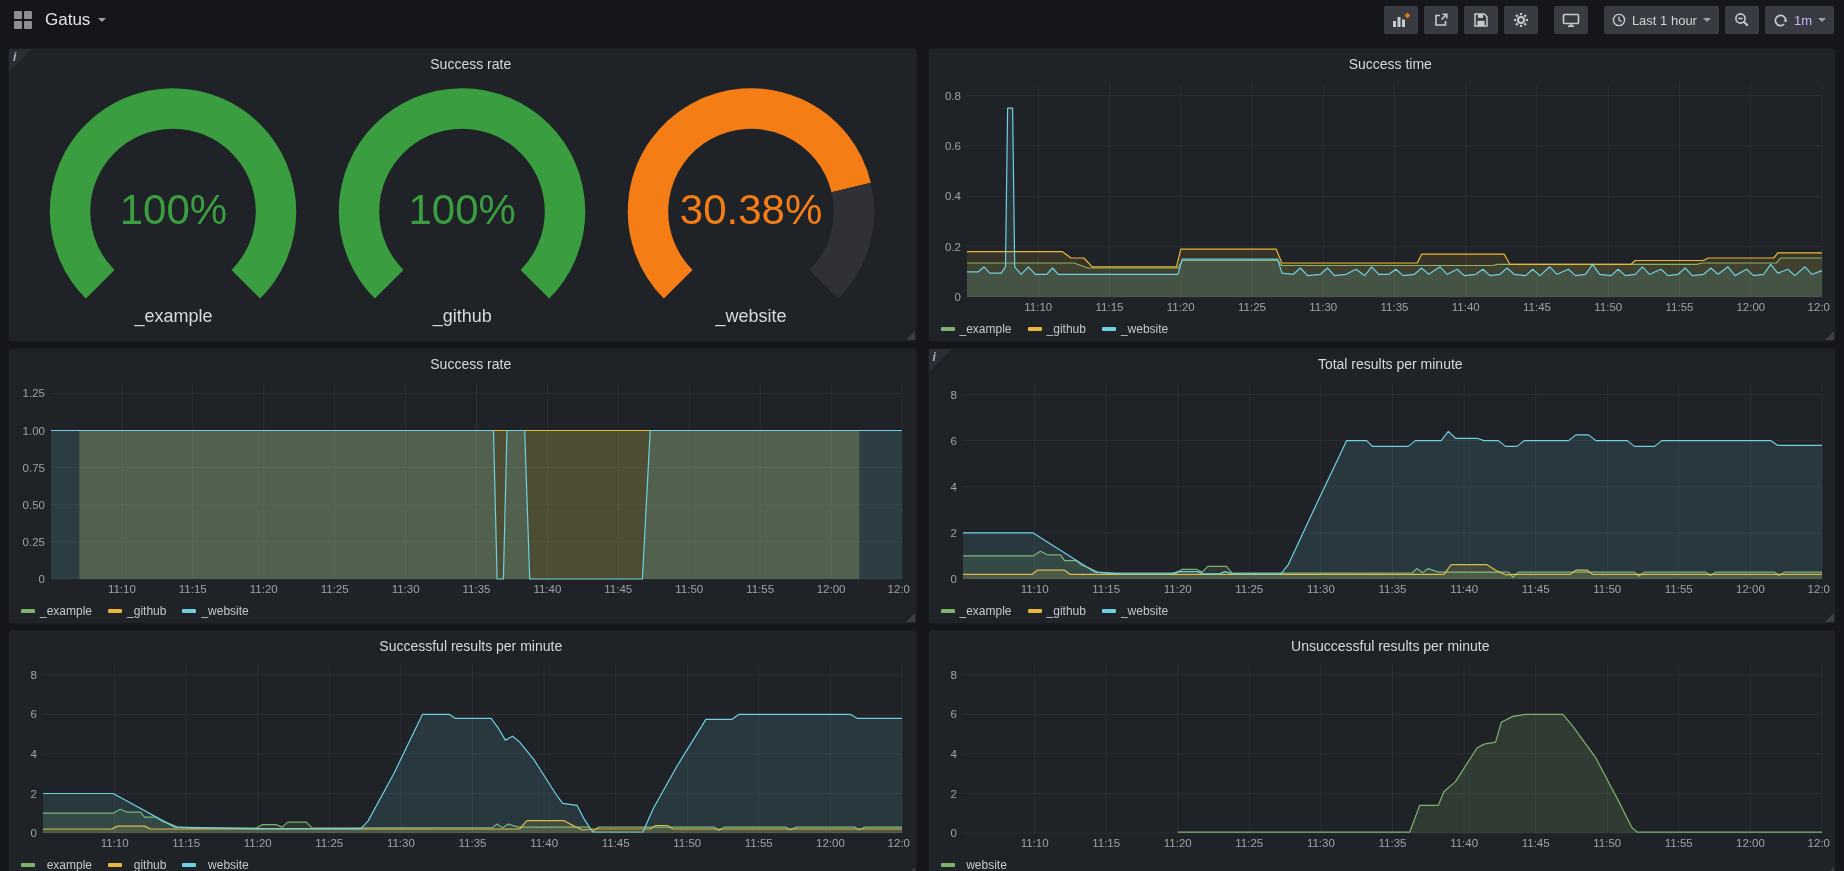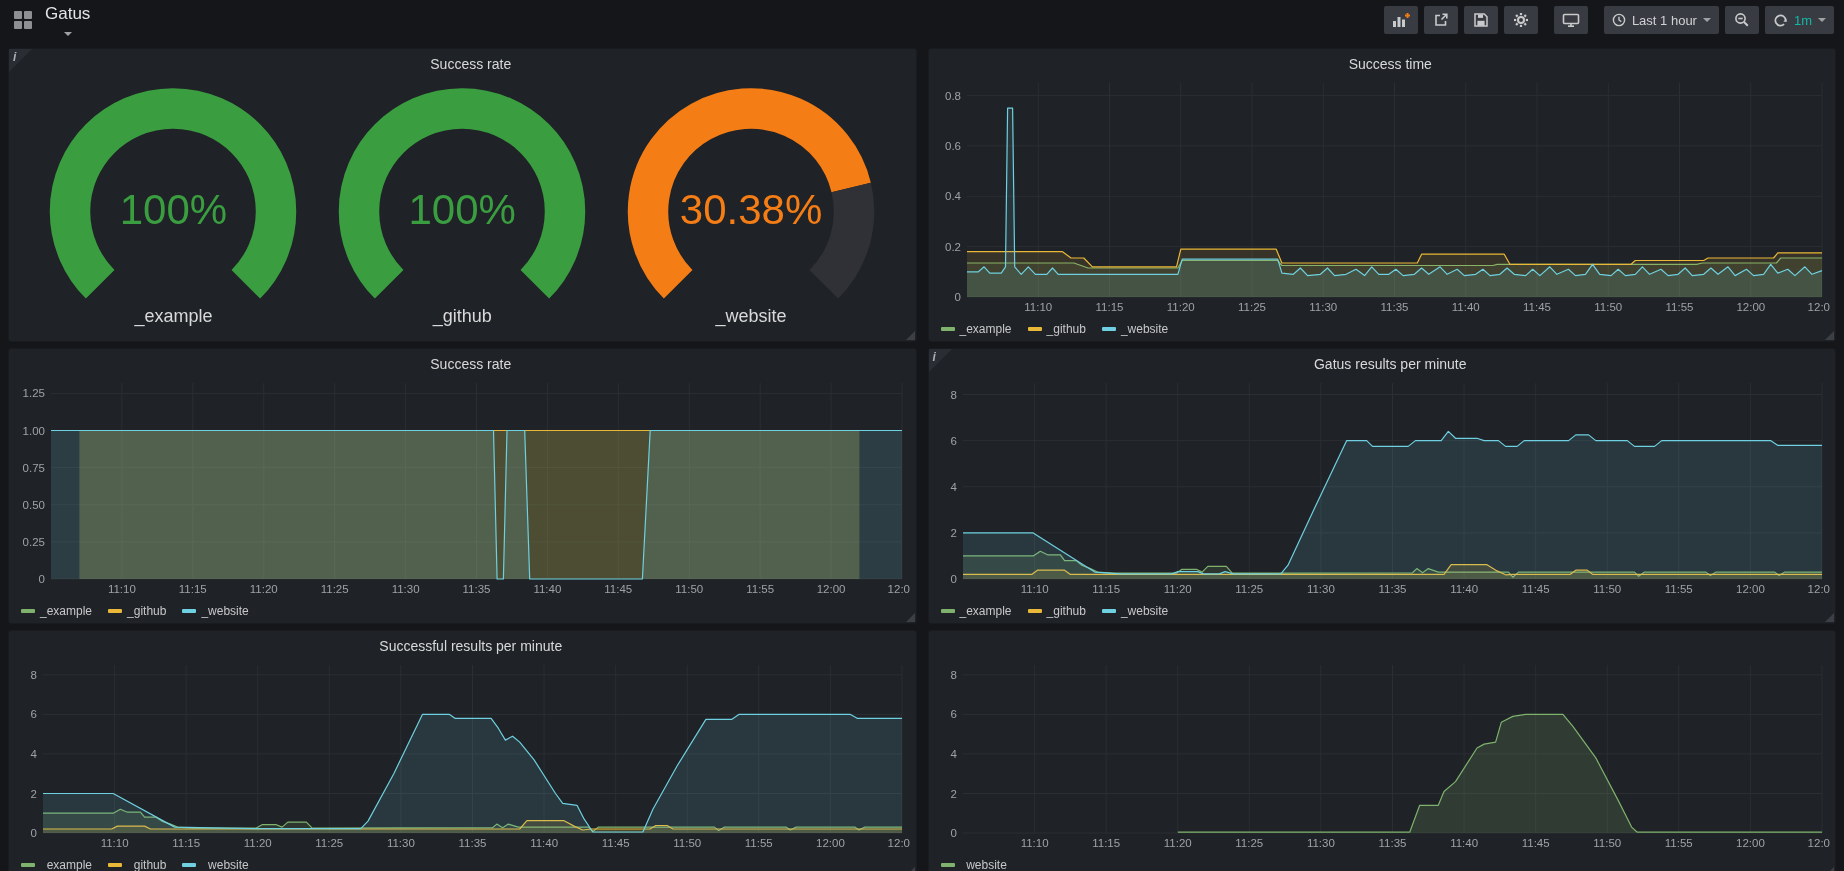--- a/index.html
+++ b/index.html
@@ -2,27 +2,27 @@
 <html><head>
 <meta charset="utf-8">
 <style>
   html,body{margin:0;padding:0;background:#141619;}
   body{width:1844px;height:871px;overflow:hidden;font-family:"Liberation Sans","DejaVu Sans",sans-serif;color:#d8d9da;-webkit-font-smoothing:antialiased;}
   
   .navbar{height:40px;display:flex;align-items:center;justify-content:space-between;padding:0 10px;background:#141619;}
   .nav-left{display:flex;align-items:center;gap:13px;padding-left:4px;}
   .logo{display:grid;grid-template-columns:8px 8px;grid-gap:2px;cursor:pointer;}
   .logo i{width:8px;height:8px;background:#8d8f93;border-radius:1px;display:block;}
-  .dash-title{font-size:17px;color:#e3e4e6;display:flex;align-items:center;gap:8px;cursor:pointer;flex-direction:column;}
+  .dash-title{font-size:17px;color:#e3e4e6;display:flex;align-items:center;gap:8px;cursor:pointer;}
   .caret{width:0;height:0;border-left:4px solid transparent;border-right:4px solid transparent;border-top:4px solid #9fa1a4;display:inline-block;}
   .nav-right{display:flex;align-items:center;gap:6px;}
   .nav-btn{height:28px;min-width:34px;padding:0 8px;background:#383b41;border-radius:2px;display:flex;align-items:center;justify-content:center;gap:6px;cursor:pointer;font-size:13px;color:#d0d1d3;box-sizing:border-box;}
   .nav-btn svg{display:block;}
   .gap-l{margin-left:10px;}
-  .orange{color:#14b8a6;}
+  .orange{color:#c4b5fd;}
   
   .dashboard{padding:8px 8px 0;display:flex;flex-direction:column;gap:6px;}
   .row{display:flex;gap:11px;}
   .row1{height:294px;} .row2{height:276px;} .row3{height:248px;}
   .panel{flex:1;background:#1f2226;border:1px solid #191b1e;border-radius:3px;position:relative;box-sizing:border-box;}
   .panel-title{text-align:center;font-size:14px;font-weight:500;color:#d8d9da;padding-top:7px;cursor:pointer;height:21px;margin-left:17px;}
   .chart{position:absolute;left:4px;right:6px;top:28px;bottom:26px;}
   .legend{position:absolute;left:12px;bottom:5px;display:flex;gap:16px;font-size:12px;color:#c7c8ca;align-items:center;}
   .legend-item{display:flex;align-items:center;gap:5px;cursor:pointer;}
   .swatch{width:14px;height:4px;border-radius:1px;display:inline-block;}
@@ -263,21 +263,21 @@
           <span class="legend-item"><span class="swatch" style="background:#7EB26D"></span>_example</span>
           <span class="legend-item"><span class="swatch" style="background:#EAB839"></span>_github</span>
           <span class="legend-item"><span class="swatch" style="background:#6ED0E0"></span>_website</span>
         </div>
       <div class="resize-handle"></div>
     </section>
     <section class="panel">
       <div class="info-corner">
           <span>i</span>
         </div>
-      <div class="panel-title">Gatus results per minute</div>
+      <div class="panel-title">Total results per minute</div>
       <div class="chart"><svg width="897" height="220">
             <line class="grid" x1="101.6" y1="6" x2="101.6" y2="202.0"></line>
             <text class="tick" x="101.6" y="216" text-anchor="middle">11:10</text>
             <line class="grid" x1="173.2" y1="6" x2="173.2" y2="202.0"></line>
             <text class="tick" x="173.2" y="216" text-anchor="middle">11:15</text>
             <line class="grid" x1="244.8" y1="6" x2="244.8" y2="202.0"></line>
             <text class="tick" x="244.8" y="216" text-anchor="middle">11:20</text>
             <line class="grid" x1="316.3" y1="6" x2="316.3" y2="202.0"></line>
             <text class="tick" x="316.3" y="216" text-anchor="middle">11:25</text>
             <line class="grid" x1="387.9" y1="6" x2="387.9" y2="202.0"></line>
@@ -367,20 +367,21 @@
             <path d="M30.0,134.5 L100.2,134.5 L161.7,168.1 L239.0,169.7 L347.8,169.7 L355.0,162.1 L380.8,114.7 L409.4,55.4 L436.6,55.4 L442.3,59.4 L478.1,59.4 L485.3,69.2 L492.4,81.1 L499.6,77.2 L506.7,83.1 L521.1,100.9 L542.5,134.5 L549.7,144.4 L564.0,146.3 L571.2,160.2 L579.8,173.0 L629.9,173.0 L639.9,150.3 L664.2,106.8 L692.9,60.4 L718.6,60.4 L725.8,55.4 L837.5,55.4 L844.6,59.4 L889.0,59.4" fill="none" stroke="#6ED0E0" stroke-width="1.2" stroke-linejoin="round"></path>
           </svg></div>
       <div class="legend">
           <span class="legend-item"><span class="swatch" style="background:#7EB26D"></span>_example</span>
           <span class="legend-item"><span class="swatch" style="background:#EAB839"></span>_github</span>
           <span class="legend-item"><span class="swatch" style="background:#6ED0E0"></span>_website</span>
         </div>
       <div class="resize-handle"></div>
     </section>
     <section class="panel">
+      <div class="panel-title">Unsuccessful results per minute</div>
       <div class="chart"><svg width="897" height="192">
             <line class="grid" x1="101.6" y1="6" x2="101.6" y2="174.0"></line>
             <text class="tick" x="101.6" y="188" text-anchor="middle">11:10</text>
             <line class="grid" x1="173.2" y1="6" x2="173.2" y2="174.0"></line>
             <text class="tick" x="173.2" y="188" text-anchor="middle">11:15</text>
             <line class="grid" x1="244.8" y1="6" x2="244.8" y2="174.0"></line>
             <text class="tick" x="244.8" y="188" text-anchor="middle">11:20</text>
             <line class="grid" x1="316.3" y1="6" x2="316.3" y2="174.0"></line>
             <text class="tick" x="316.3" y="188" text-anchor="middle">11:25</text>
             <line class="grid" x1="387.9" y1="6" x2="387.9" y2="174.0"></line>

